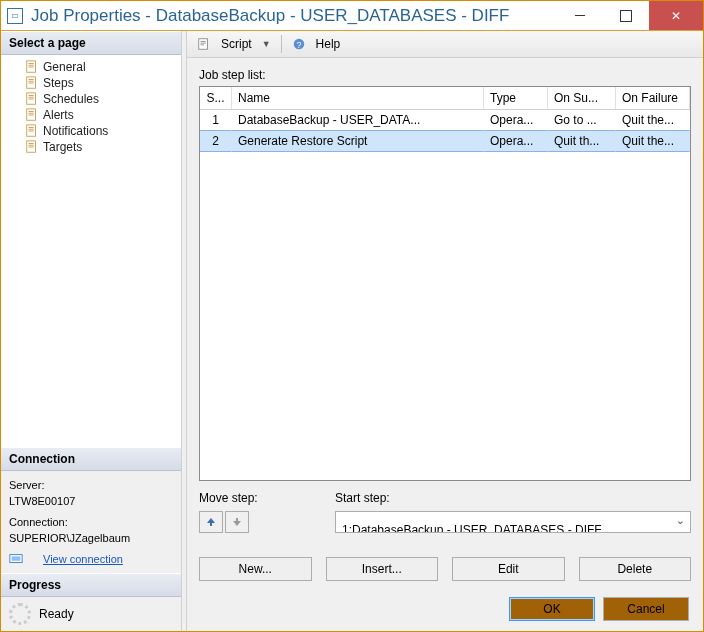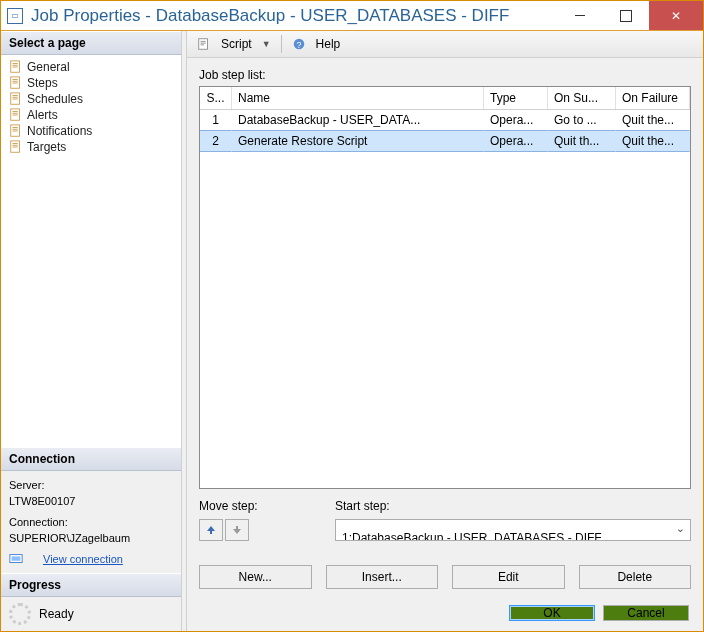--- a/index.html
+++ b/index.html
@@ -10,21 +10,21 @@
   .titlebar .title { flex: 1; color: #2a6496; font-size: 17px; padding-left: 2px; white-space: nowrap; overflow: hidden; }
   .titlebar .winbtns { display: flex; height: 100%; }
   .titlebar .winbtn { width: 46px; display: flex; align-items: center; justify-content: center; font-size: 13px; color: #333; }
   .titlebar .winbtn.close { background: #c8504f; color: #fff; width: 54px; }
   .titlebar .winbtn.min::before { content: ""; display:block; width:10px; border-bottom:1px solid #333; }
   .titlebar .winbtn.max::before { content: ""; display:block; width:10px; height:10px; border:1px solid #333; }
   .titlebar .winbtn.close::before { content:"✕"; font-size:12px;}
   .body { flex: 1; display: flex; background: #f0f0f0; }
   .leftcol { width: 180px; display: flex; flex-direction: column; }
   .panelhdr { background: linear-gradient(#e9ecf3,#d6dce8); padding: 4px 8px; font-weight: bold; border-top: 1px solid #fff; border-bottom: 1px solid #b9c1cf; }
-  .navlist { background: #fff; flex: 0 0 auto; padding: 4px 0; }
+  .navlist { background: #fff; flex: 0 0 auto; padding: 4px 16px; }
   .navitem { display: flex; align-items: center; gap: 4px; padding: 1px 8px; color: #222; cursor: default; }
   .navicon { width: 14px; height: 14px; }
   .connpanel { background: #f0f0f0; padding: 6px 8px; font-size: 11px; line-height: 1.5; }
   .viewconn { color: #1a56c4; text-decoration: underline; cursor: pointer; }
   .viewconn-row { display:flex; align-items:center; gap:20px; margin-top:4px;}
   .progresspanel { background: #f0f0f0; padding: 6px 8px; display: flex; align-items: center; gap: 8px; }
   .spinner { width: 22px; height: 22px; border: 3px dotted #ccc; border-radius: 50%; }
   .leftgrow { flex: 1; background: #fff; }
   .divider { width: 6px; background: #f0f0f0; border-left:1px solid #d0d0d0; border-right:1px solid #d0d0d0; }
   .rightcol { flex: 1; display: flex; flex-direction: column; background: #f0f0f0; }
@@ -47,21 +47,21 @@
   .col-su { width: 68px; }
   .col-fail { width: 74px; }
   .lowerctrls { display: grid; grid-template-columns: 120px 1fr; gap: 6px 16px; margin-top: 10px; align-items: center; }
   .movebtns { display: flex; gap: 2px; }
   .sqbtn { width: 24px; height: 22px; border: 1px solid #adadad; background: #f0f0f0; display:flex;align-items:center;justify-content:center;font-size:11px;}
   .combo { height: 22px; border: 1px solid #adadad; background: #fff; display: flex; align-items: center; padding: 16px 18px 0 6px; position: relative; font-size:12px; white-space:nowrap; overflow:hidden;}
   .combo::after { content: "⌄"; position: absolute; right: 5px; top: 2px; color: #555; font-size: 11px; }
   .actionrow { display: flex; gap: 14px; margin-top: 24px; }
   .btn { flex:1; height: 24px; border: 1px solid #adadad; background: #efefef; display:flex; align-items:center; justify-content:center; }
   .dlgbtns { display: flex; justify-content: flex-end; gap: 8px; padding: 10px 14px; background:#f0f0f0; }
-  .dlgbtn { width: 86px; height: 16px; border: 1px solid #adadad; background: #4d7c0f; display:flex;align-items:center;justify-content:center; }
+  .dlgbtn { width: 86px; height: 24px; border: 1px solid #adadad; background: #a16207; display:flex;align-items:center;justify-content:center; }
   .dlgbtn.primary { border: 1px solid #3b99fc; box-shadow: inset 0 0 0 1px #a6d2ff; }
   svg { display:block; }
 </style>
 </head>
 <body>
 
 <div class="window">
   <div class="titlebar">
     <div class="appicon">▭</div>
     <div class="title">Job Properties - DatabaseBackup - USER_DATABASES - DIFF</div>

